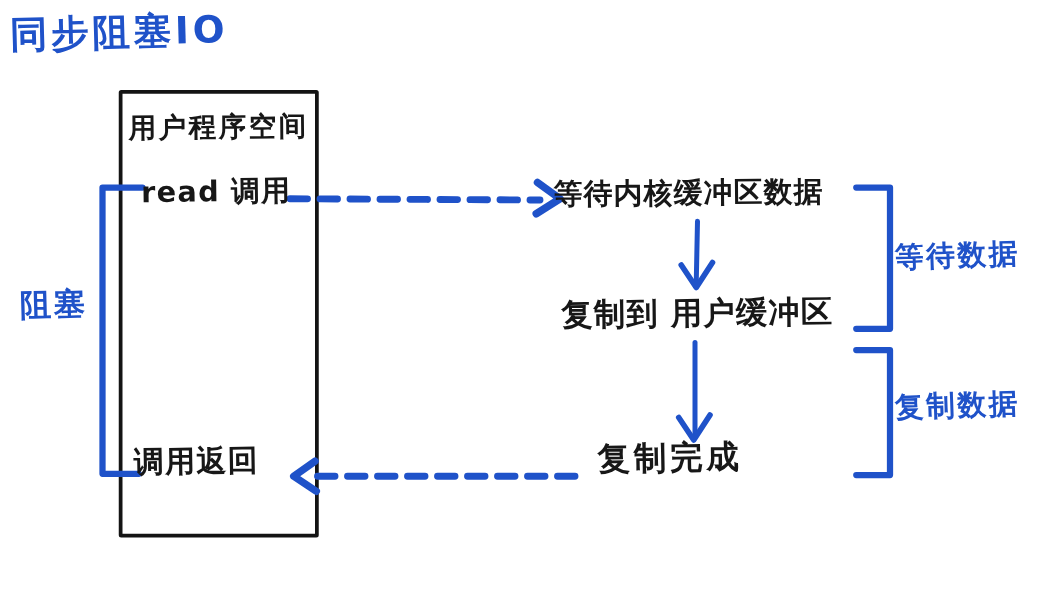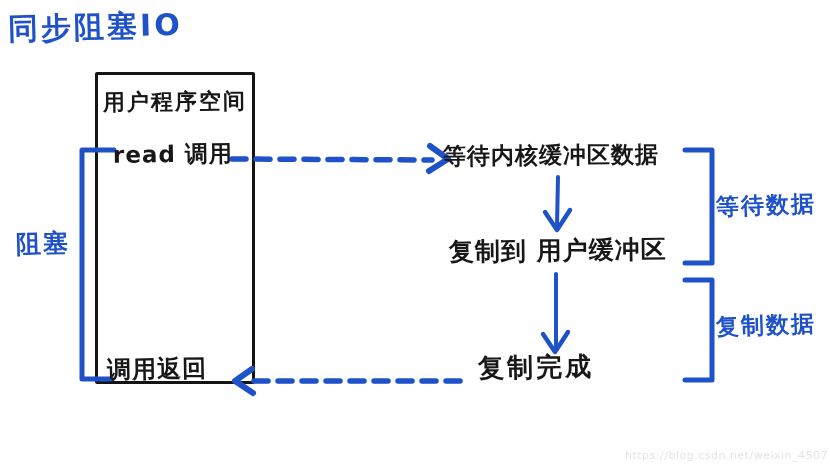--- a/index.html
+++ b/index.html
@@ -30,21 +30,21 @@
     letter-spacing: 3px;
     transform: rotate(-1.5deg);
   }
   .space-box {
     position: absolute;
     border: 3px solid #141414;
     border-radius: 2px;
     background: #ffffff;
     box-sizing: border-box;
   }
-  .user-box  { left: 95px;  top: 72px; width: 160px; height: 312px; }
+  .user-box  { left: 95px;  top: 72px; width: 160px; height: 358px; }
   .kernel-box{ left: 428px; top: 71px; width: 259px; height: 362px; }
   .box-header {
     position: absolute;
     top: 12px;
     width: 100%;
     text-align: center;
     font-size: 22px;
     font-weight: 700;
     color: #171717;
     letter-spacing: 2px;
@@ -115,15 +115,14 @@
   <div class="hand t-call-return">调用返回</div>
 
   <div class="hand t-wait-data">等待内核缓冲区数据</div>
   <div class="hand t-copy-user">复制到 用户缓冲区</div>
   <div class="hand t-copy-done">复制完成</div>
 
   <div class="hand blue-ink t-blocking">阻塞</div>
   <div class="hand blue-ink t-wait-phase">等待数据</div>
   <div class="hand blue-ink t-copy-phase">复制数据</div>
 
-  <div class="watermark">https://blog.csdn.net/weixin_4507</div>
 
 </div>
 
 </body></html>

